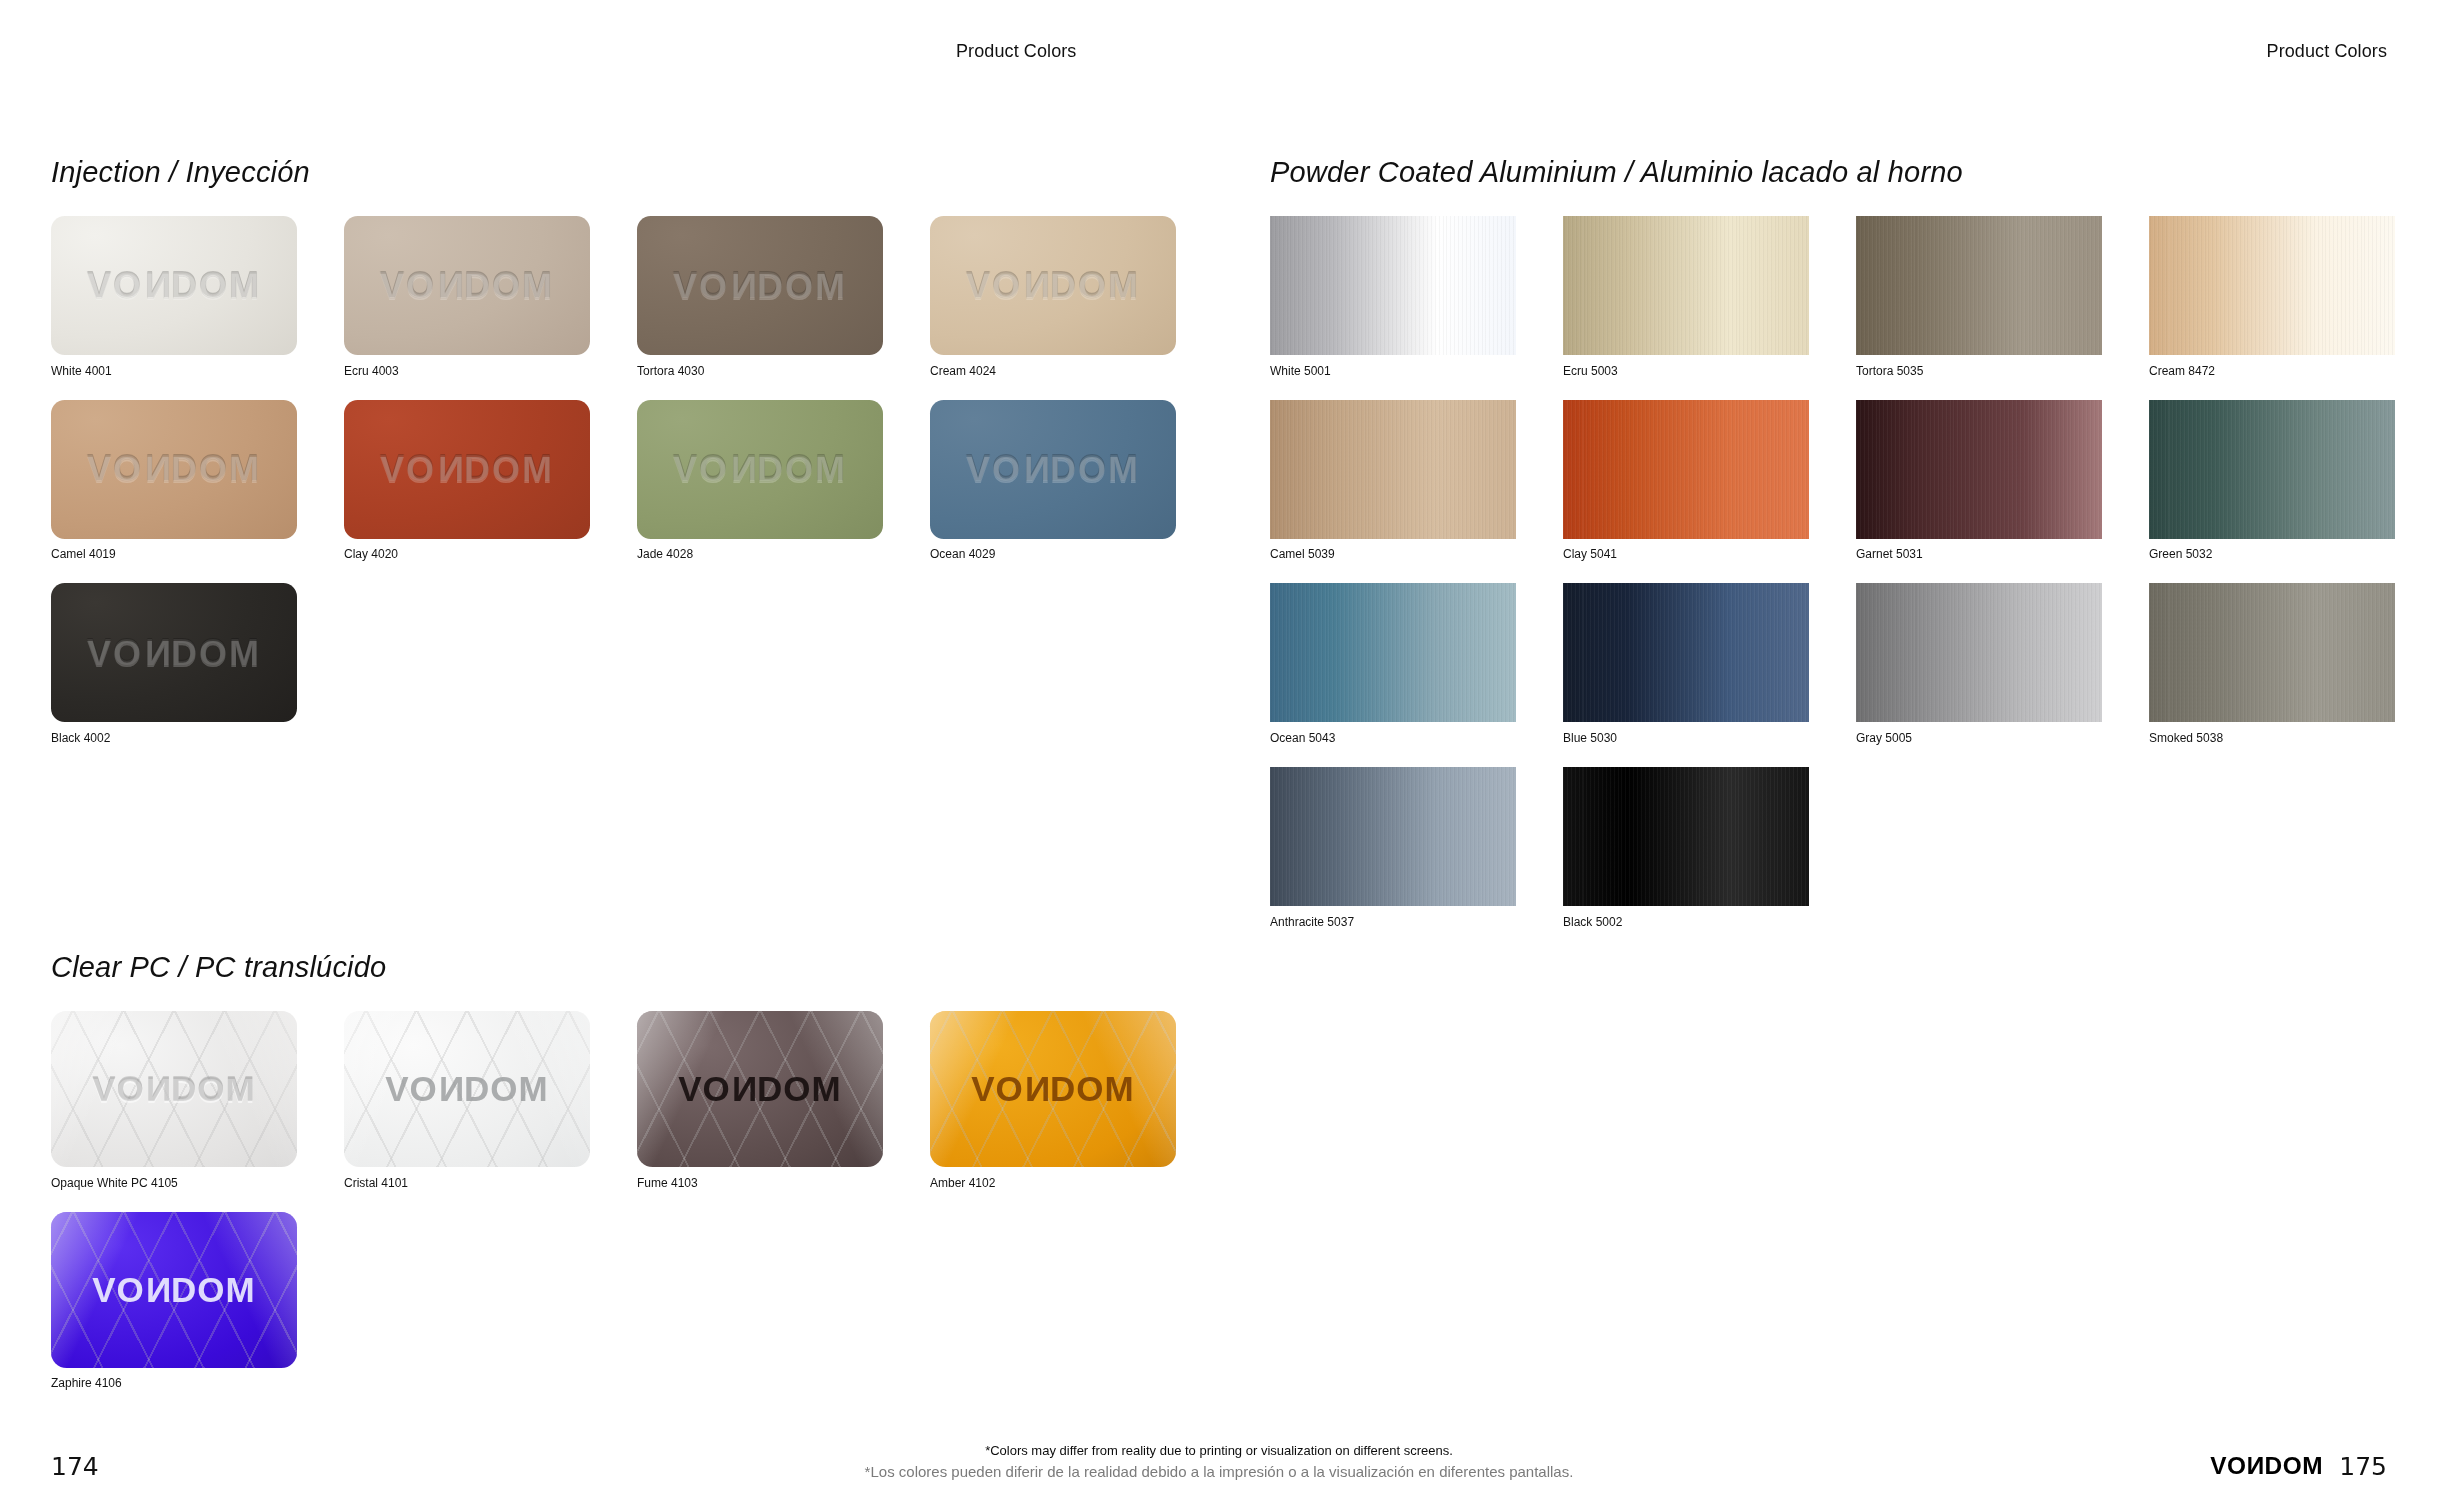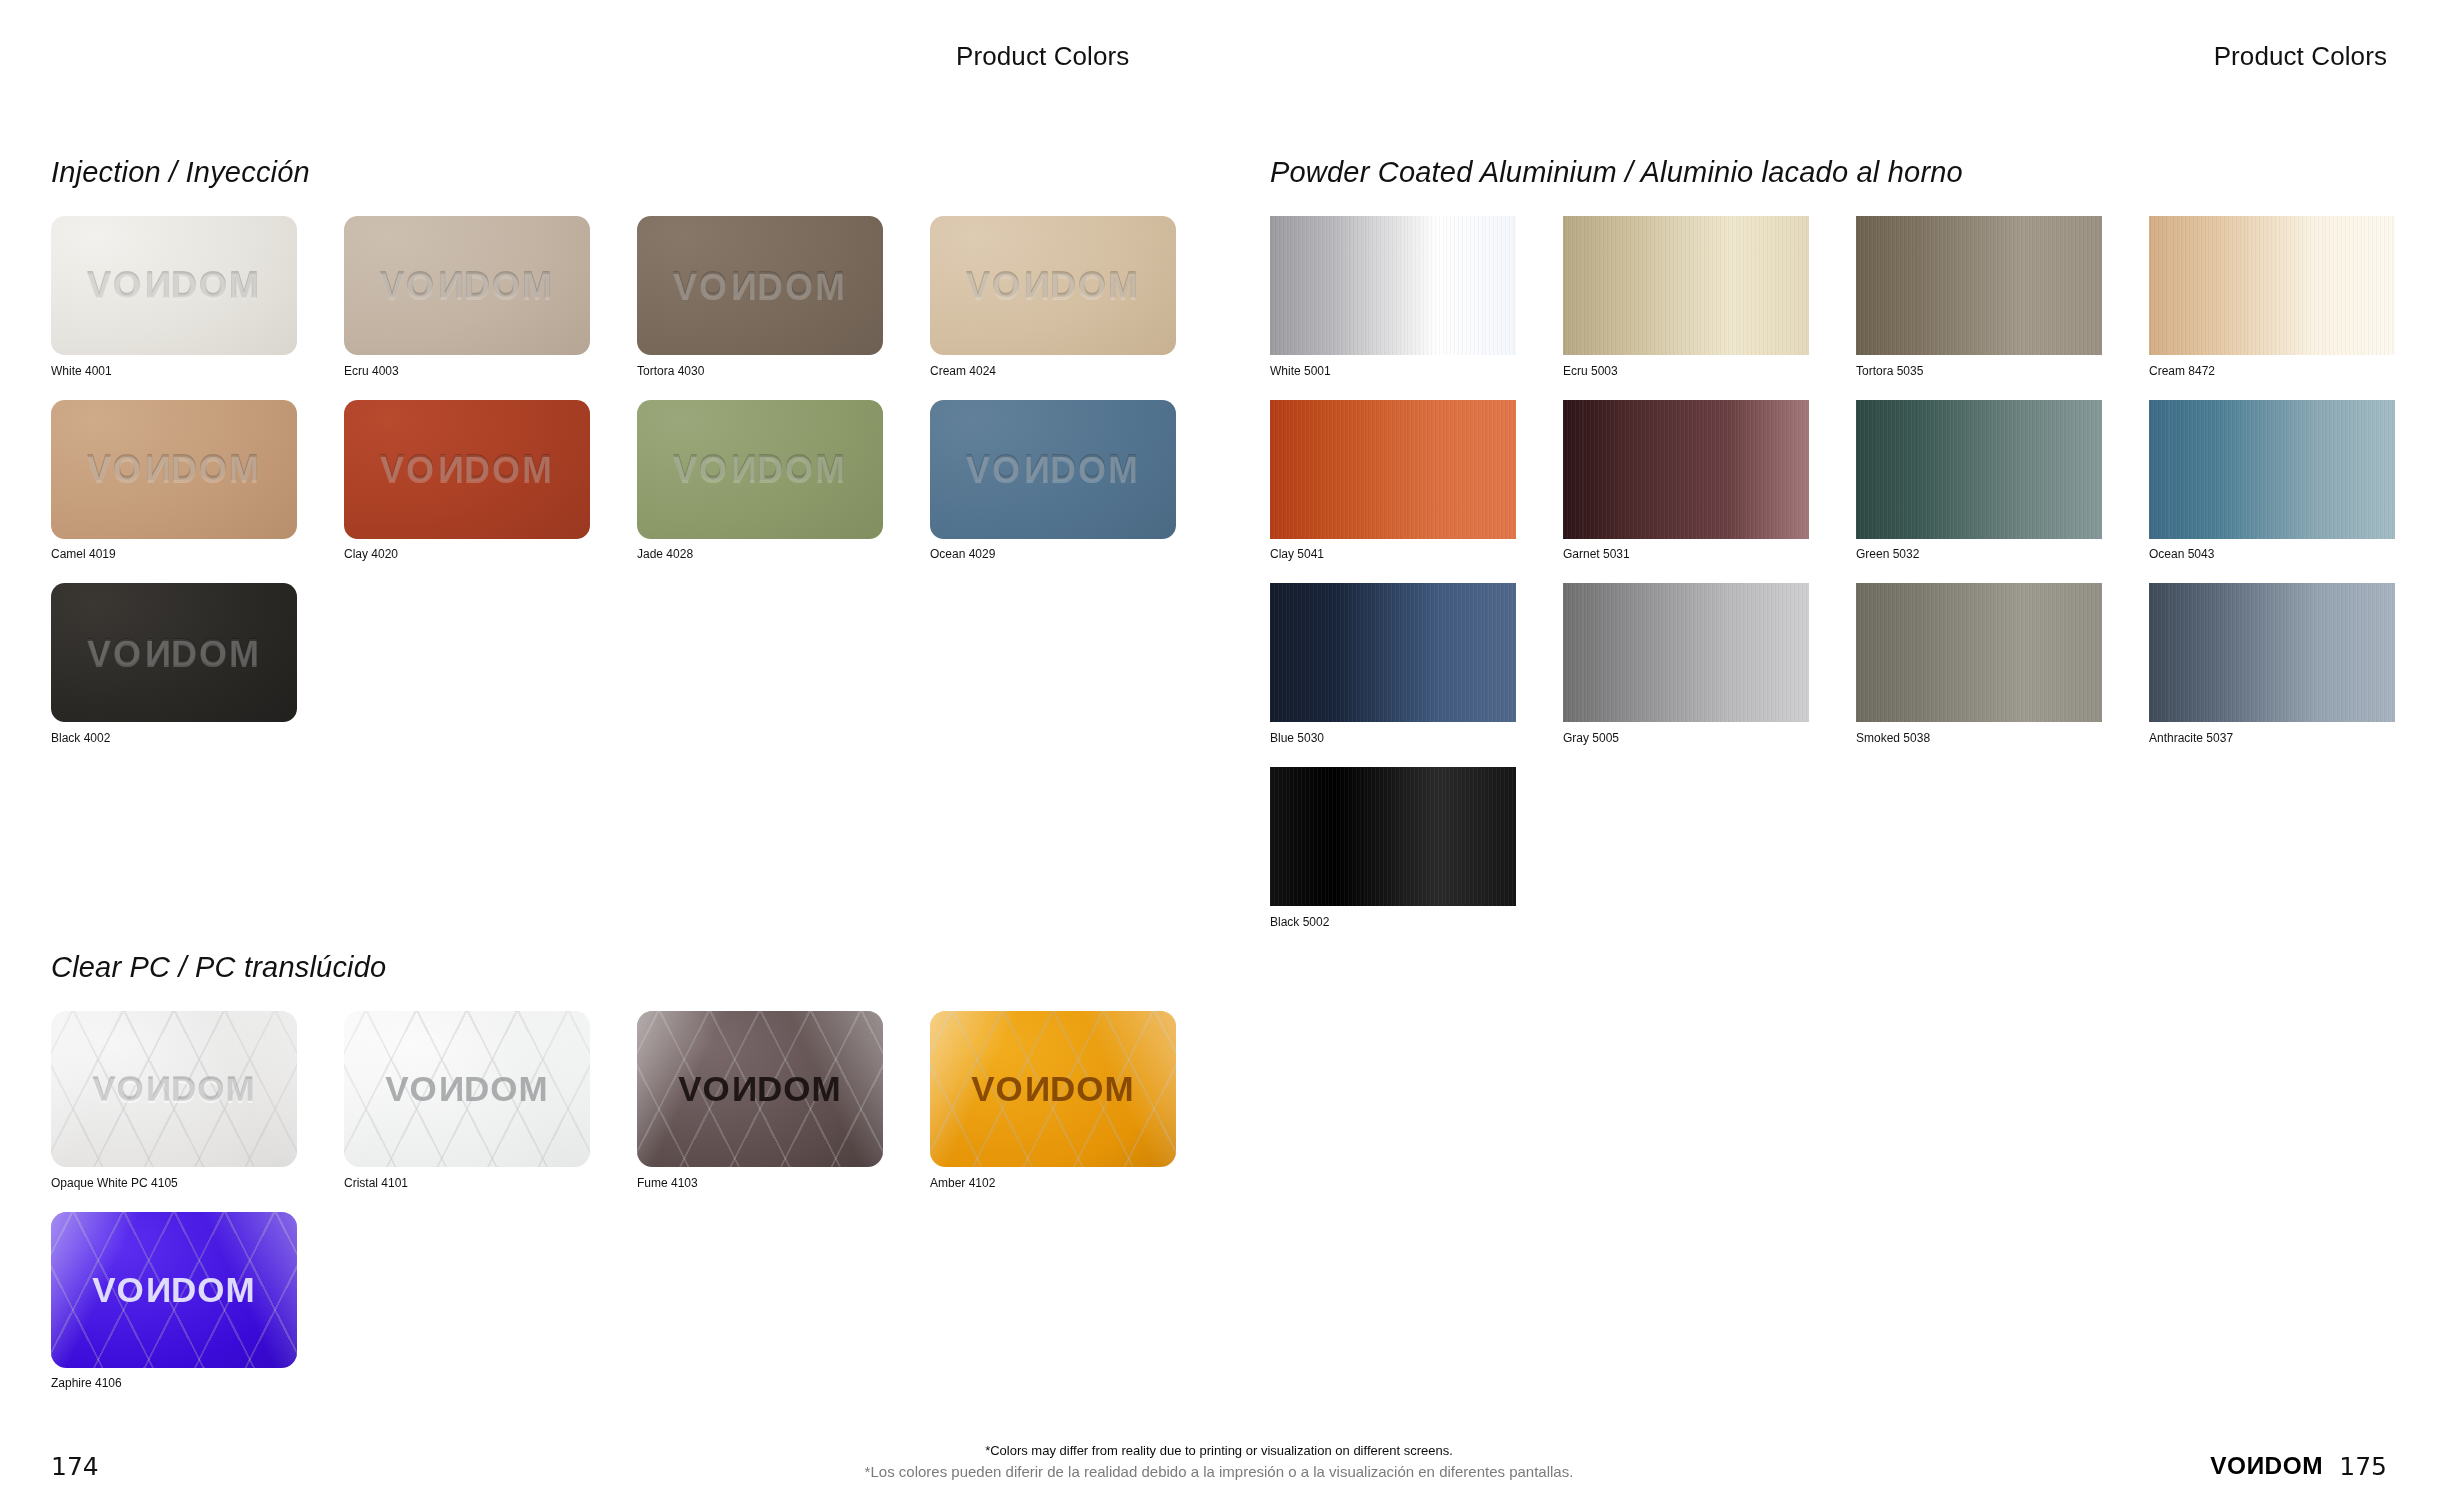--- a/index.html
+++ b/index.html
@@ -13,21 +13,21 @@
     font-family: "Liberation Sans", sans-serif;
     color: #000000;
     position: relative;
     overflow: hidden;
   }
 
   
   .runhead {
     position: absolute;
     top: 41px;
-    font-size: 26px;
+    font-size: 18px;
     letter-spacing: 0.1px;
     color: #111;
   }
   .runhead.left  { left: 956px; }
   .runhead.right { right: 51px; }
 
   
   .page {
     position: absolute;
     top: 0;
@@ -306,20 +306,26 @@
           </div>
           <div class="swatch-label">Tortora 5035</div>
         </div>
         <div class="swatch-cell">
           <div class="swatch" style="background: linear-gradient(90deg, rgb(211, 174, 133) 0%, rgb(227, 198, 161) 26%, rgb(251, 243, 228) 68%, rgb(253, 249, 240) 100%);">
             <div class="brushed"></div>
           </div>
           <div class="swatch-label">Cream 8472</div>
         </div>
         <div class="swatch-cell">
+          <div class="swatch" style="background: linear-gradient(90deg, rgb(176, 143, 111) 0%, rgb(194, 164, 132) 26%, rgb(214, 189, 160) 68%, rgb(205, 178, 148) 100%);">
+            <div class="brushed"></div>
+          </div>
+          <div class="swatch-label">Camel 5039</div>
+        </div>
+        <div class="swatch-cell">
           <div class="swatch" style="background: linear-gradient(90deg, rgb(180, 61, 22) 0%, rgb(196, 81, 31) 26%, rgb(220, 112, 64) 68%, rgb(224, 118, 74) 100%);">
             <div class="brushed"></div>
           </div>
           <div class="swatch-label">Clay 5041</div>
         </div>
         <div class="swatch-cell">
           <div class="swatch" style="background: linear-gradient(90deg, rgb(44, 20, 22) 0%, rgb(75, 40, 42) 26%, rgb(107, 65, 68) 68%, rgb(164, 121, 122) 100%);">
             <div class="brushed"></div>
           </div>
           <div class="swatch-label">Garnet 5031</div>

